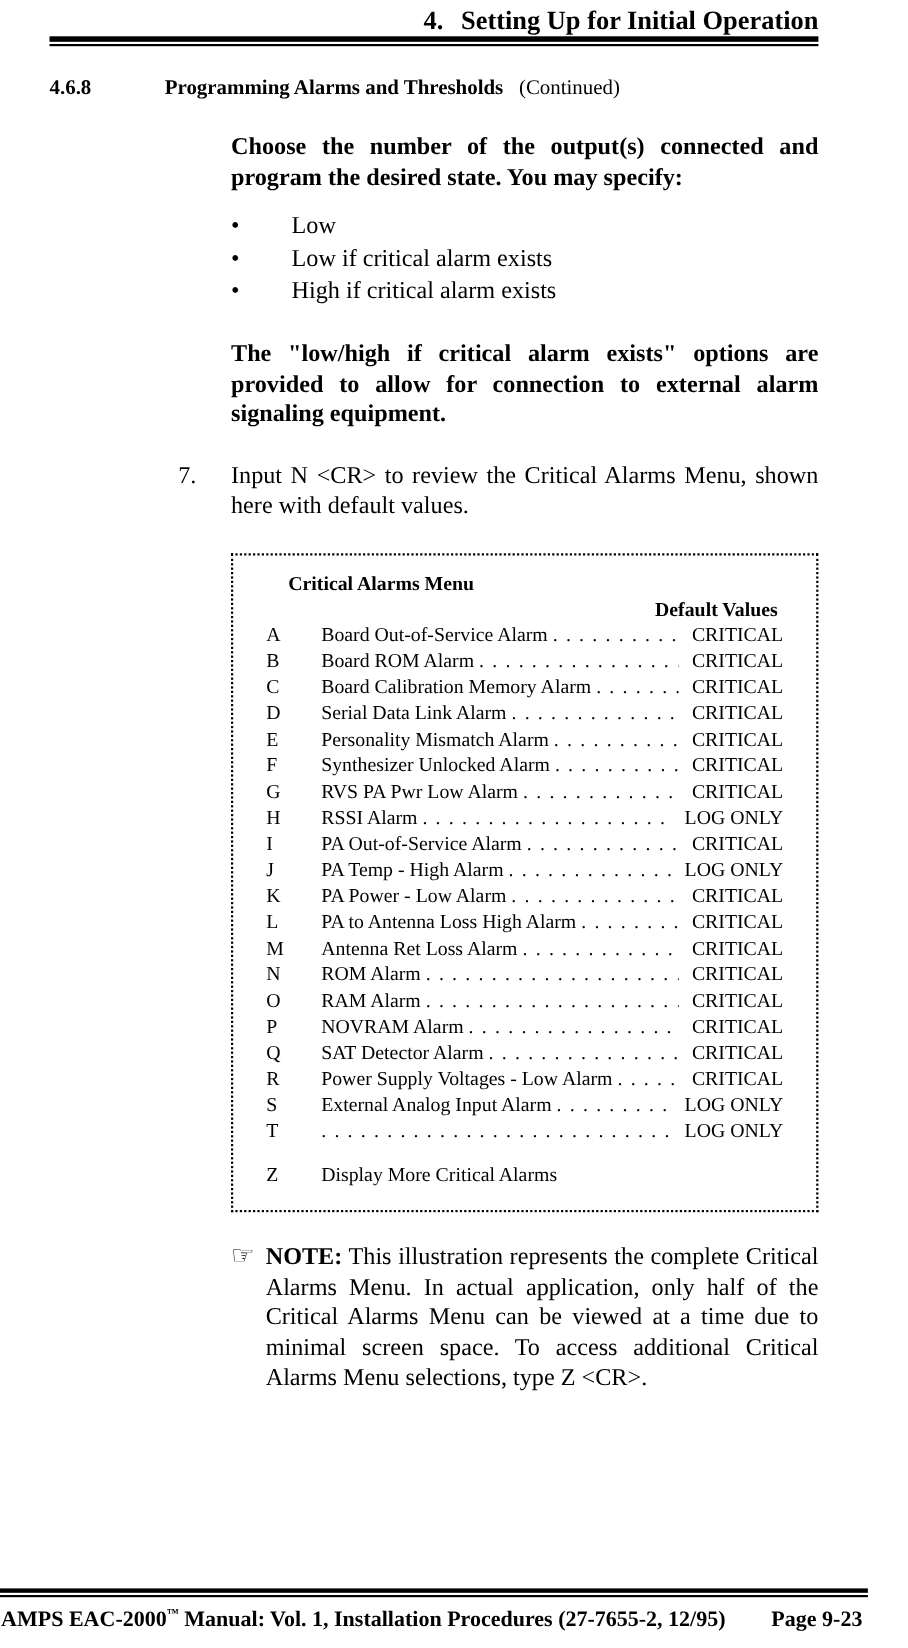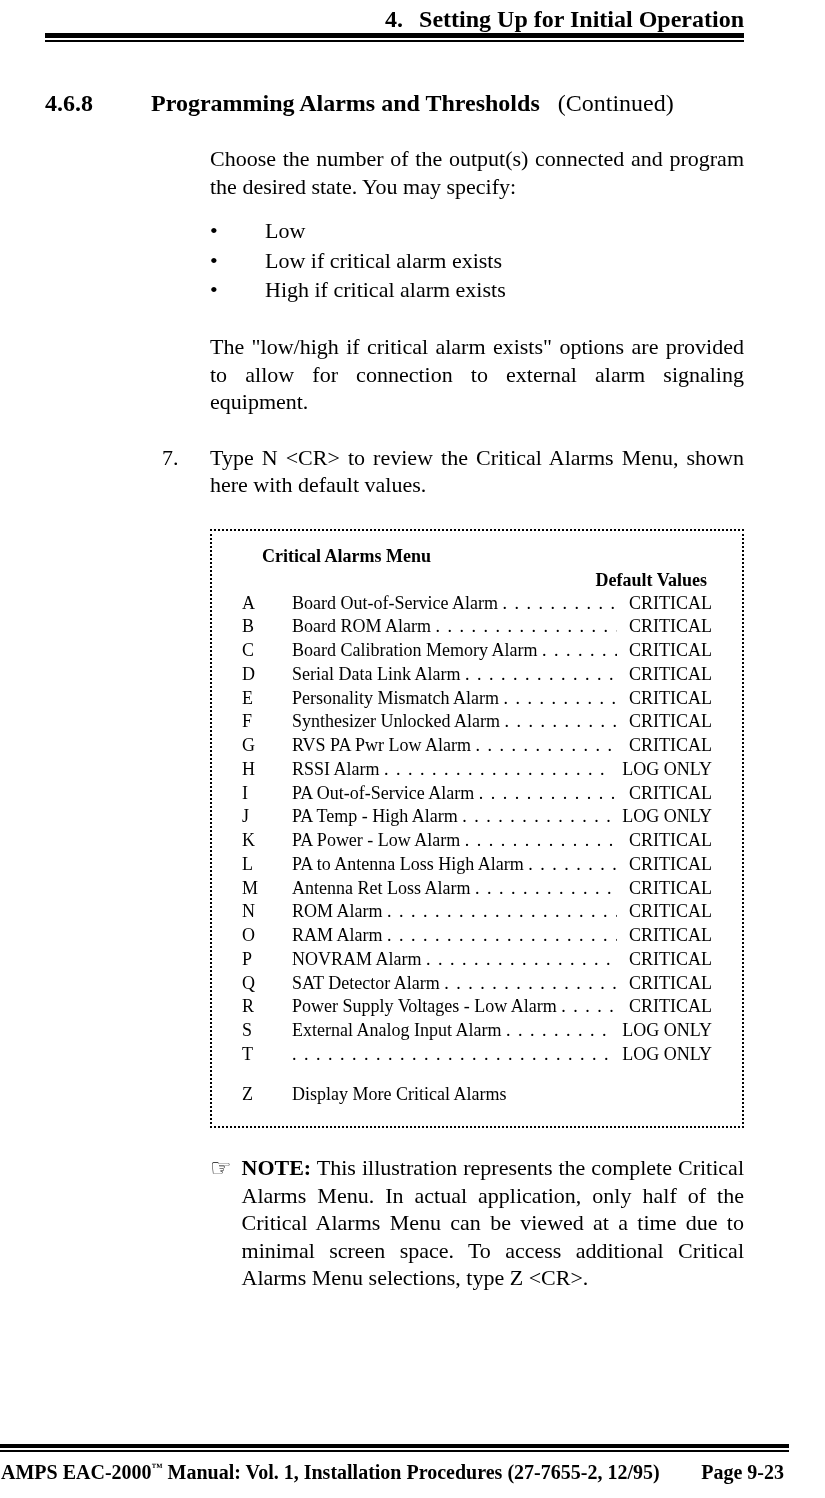--- a/index.html
+++ b/index.html
@@ -32,22 +32,22 @@
     margin-left: 10px;
   }
   .header-rule {
     border-top: 5px solid #000;
     border-bottom: 2px solid #000;
     height: 0;
     padding-top: 2px;
     margin-top: 0px;
   }
   .section-head {
-    margin-top: 48px;
-    font-size: 24px;
+    margin-top: 27px;
+    font-size: 19px;
   }
   .section-head .secnum {
     font-family: Georgia, "Times New Roman", serif;
     font-weight: bold;
     display: inline-block;
     width: 100px;
   }
   .section-head .sectitle {
     font-family: Georgia, "Times New Roman", serif;
     font-weight: bold;
@@ -59,20 +59,21 @@
     display: inline;
   }
   .body-area {
     margin-left: 165px;
     margin-right: 0px;
     font-size: 22px;
     line-height: 1.25;
   }
   .para {
     margin-top: 28px;
+    font-weight: bold;
   }
   .justify {
     text-align: justify;
   }
   ul.bullets {
     list-style: none;
     padding: 0;
     margin: 16px 0 0 0;
   }
   ul.bullets li {
@@ -223,21 +224,21 @@
       <li>Low</li>
       <li>Low if critical alarm exists</li>
       <li>High if critical alarm exists</li>
     </ul>
 
     <div class="para justify">The "low/high if critical alarm exists" options are provided to allow for connection to external alarm signaling equipment.</div>
 
     <div style="margin-left:-48px;">
       <div class="step">
         <div class="step-wrap">
-          <span class="stepnum">7.</span><span>Type </span><span class="cmd">N &lt;CR&gt;</span><span> to review the Critical Alarms Menu, shown here with default values.</span>
+          <span class="stepnum">7.</span><span>Input </span><span class="cmd">N &lt;CR&gt;</span><span> to review the Critical Alarms Menu, shown here with default values.</span>
         </div>
       </div>
     </div>
 
     <div class="menu-box">
       <div class="menu-title">Critical Alarms Menu</div>
       <div class="defvals">Default Values</div>
       <div id="menu-items">
           <div class="row">
             <span class="letter">A</span>

